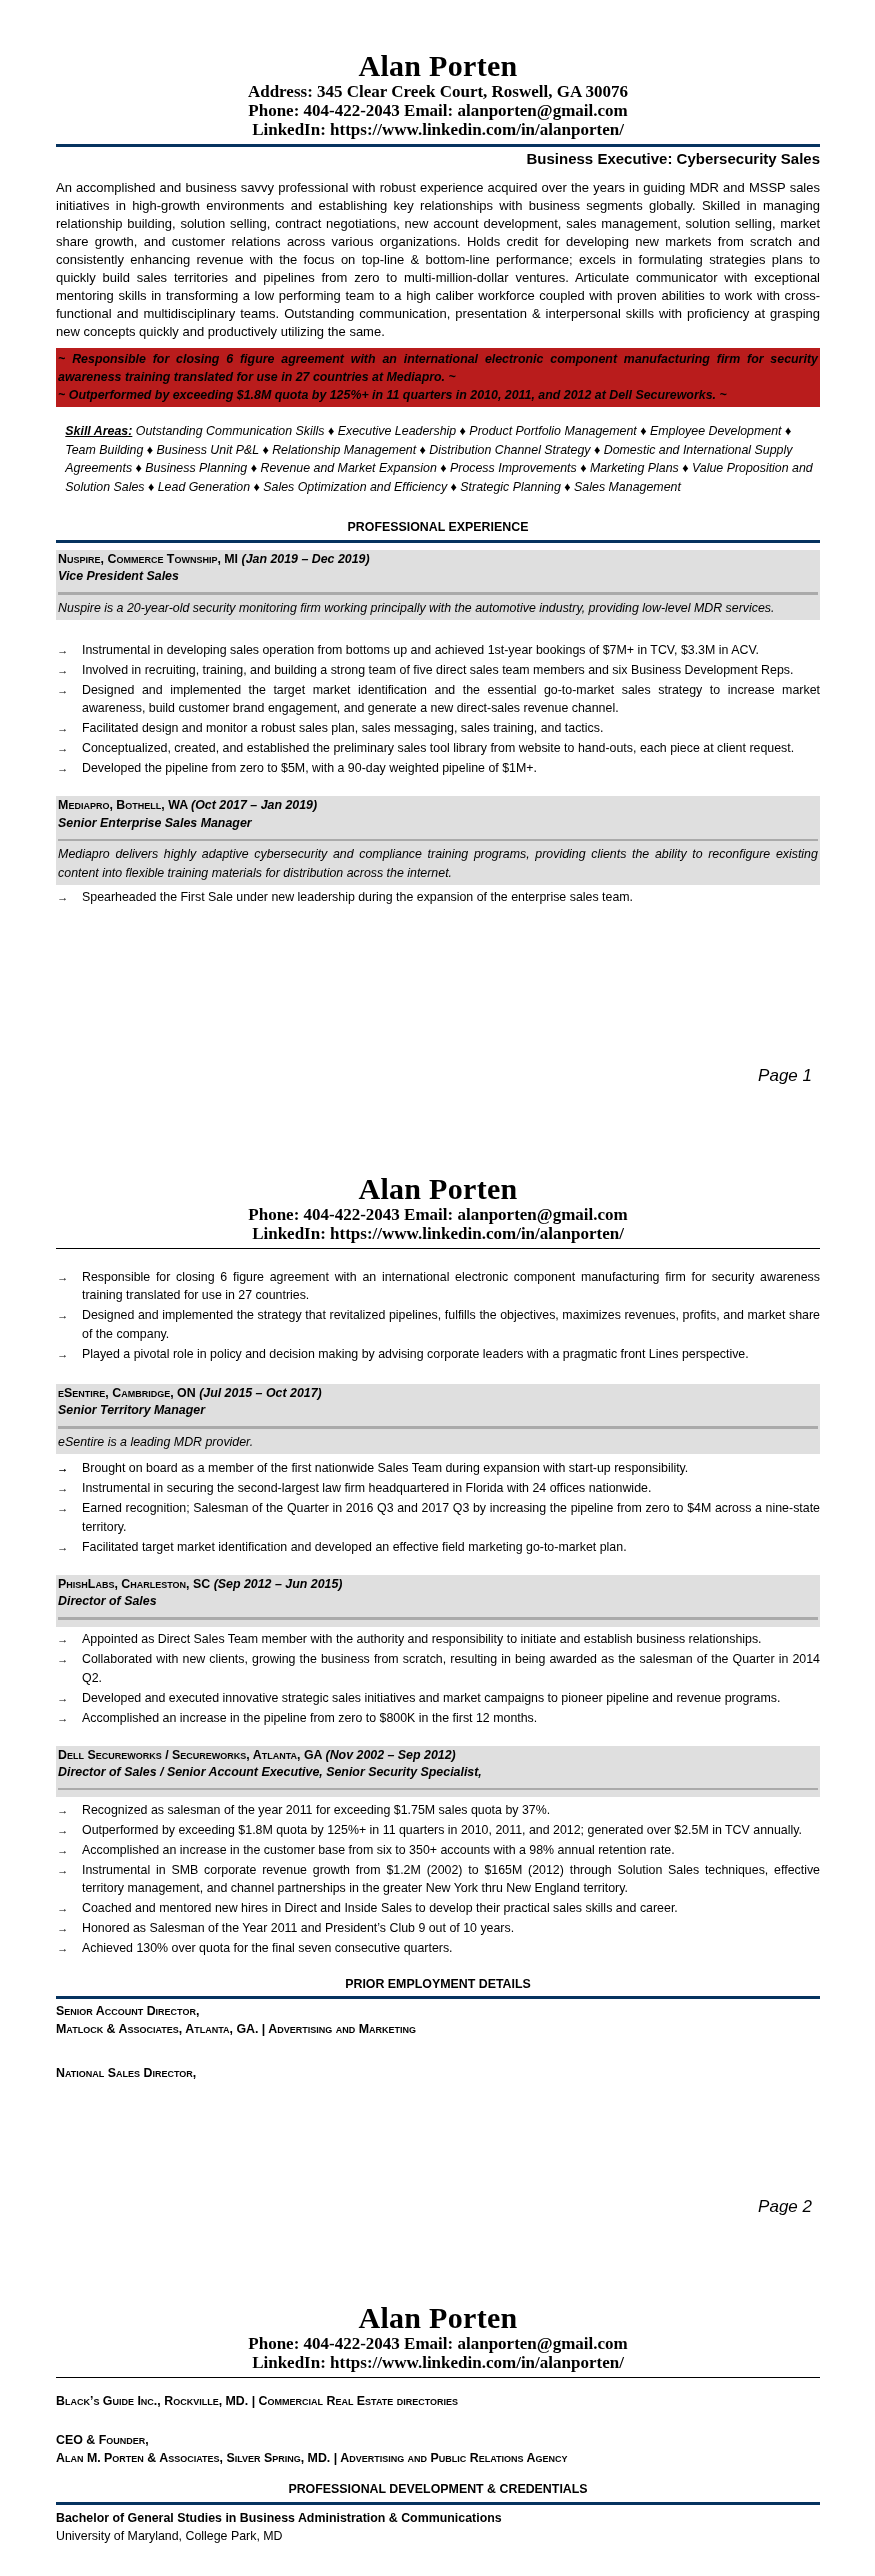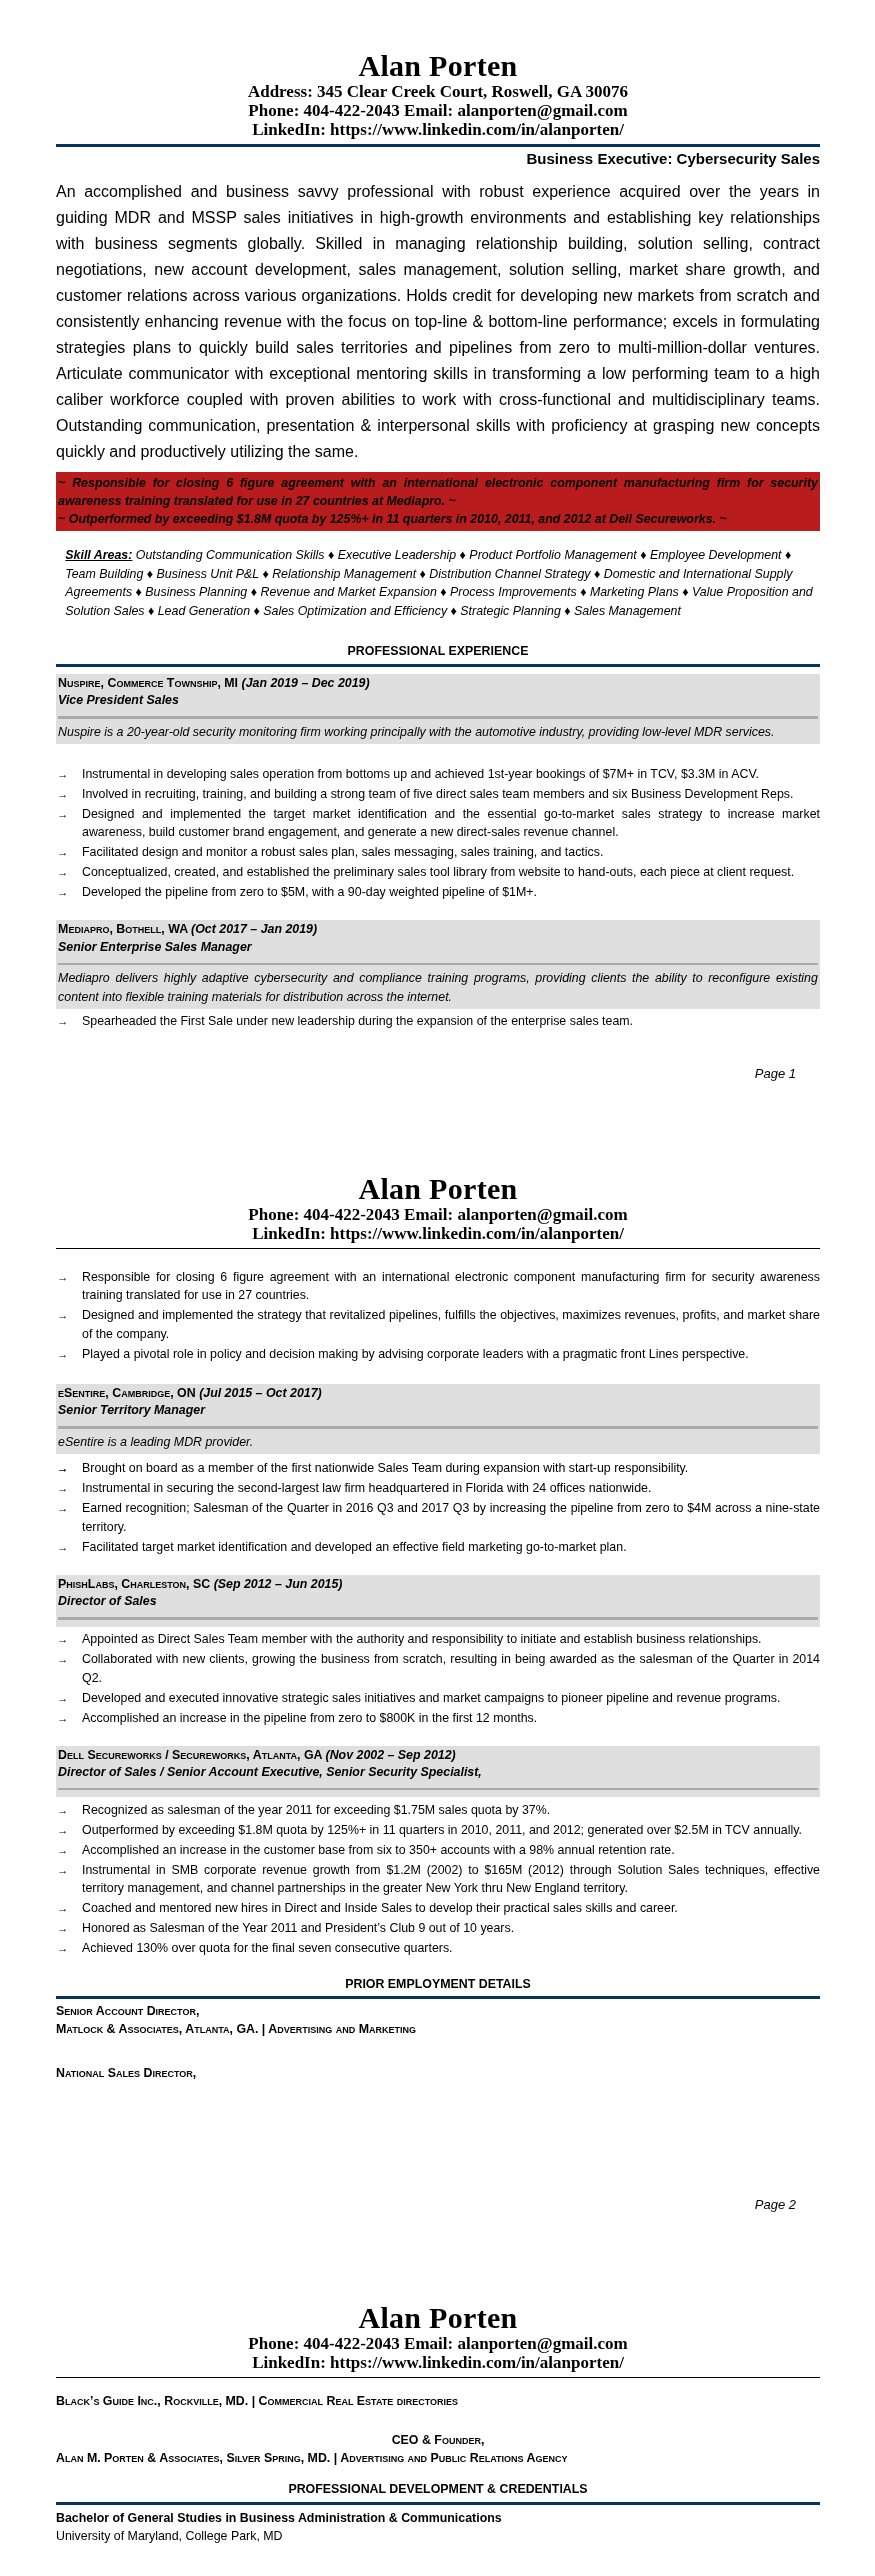--- a/index.html
+++ b/index.html
@@ -6,36 +6,36 @@
   html, body { background: #ffffff; width: 876px; }
   body { font-family: "Liberation Sans", sans-serif; color: #000; }
   .page { position: relative; width: 868px; height: 1133px; overflow: hidden; }
   .content { position: absolute; left: 56px; width: 764px; }
   .hdr { text-align: center; font-family: "Liberation Serif", serif; font-weight: bold; }
   .hdr .name { font-size: 30px; line-height: 32px; letter-spacing: 0.3px; }
   .hdr .line { font-size: 17px; line-height: 19px; }
   .rule-blue { height: 3.1px; background: #06335f; }
   .rule-black { height: 1px; background: #000; }
   .headline { text-align: right; font-weight: bold; font-size: 15px; line-height: 18.5px; margin-top: 3.1px; }
-  p.body, .just { font-size: 16px; line-height: 26px; text-align: justify; }
+  p.body, .just { font-size: 13px; line-height: 18px; text-align: justify; }
   .hl-box { background: #b91c1c; padding: 2.1px 2.1px; font-style: italic; font-weight: bold; font-size: 12.4px; line-height: 18px; text-align: justify; }
   .skills { font-size: 12.4px; line-height: 18.5px; font-style: italic; padding-left: 9.3px; }
   .skills .lbl { font-weight: bold; text-decoration: underline; }
   .sec-title { text-align: center; font-weight: bold; font-size: 12.4px; line-height: 16.5px; }
   .job { background: #dfdfdf; padding: 1px 2.1px 3.1px 2.1px; }
   .job .co { font-weight: bold; font-variant: small-caps; font-size: 12.4px; line-height: 17.5px; }
   .job .dt { font-style: italic; font-variant: normal; }
   .job .role { font-weight: bold; font-style: italic; font-size: 12.4px; line-height: 17.5px; }
   .job .sep { height: 2.6px; background: #aaaaaa; margin: 6.2px 0 4.1px 0; }
   .job .desc { font-style: italic; font-size: 12.4px; line-height: 18.5px; text-align: justify; }
   ul.bul { list-style: none; }
   ul.bul li { position: relative; padding-left: 26px; font-size: 12.4px; line-height: 18.5px; text-align: justify; margin-bottom: 1.5px; }
   ul.bul li .arr { position: absolute; left: 1px; top: 0; font-size: 11.3px; }
   .sc { font-weight: bold; font-variant: small-caps; font-size: 12.4px; line-height: 18.5px; }
-  .pgnum { position: absolute; right: 72px; font-style: italic; font-size: 13px; }
+  .pgnum { position: absolute; right: 56px; font-style: italic; font-size: 17px; }
   .edu-deg { font-weight: bold; font-size: 12.4px; line-height: 18.5px; }
   .edu-sch { font-size: 12.4px; line-height: 18.5px; }
 </style>
 </head>
 <body>
 
 <div class="page">
   <div class="content" style="top:50px;">
     <div class="hdr">
       <div class="name">Alan Porten</div>
@@ -159,21 +159,21 @@
   <div class="content" style="top:36px;">
     <div class="hdr">
       <div class="name">Alan Porten</div>
       <div class="line">Phone: 404-422-2043 Email: alanporten@gmail.com</div>
       <div class="line">LinkedIn: https://www.linkedin.com/in/alanporten/</div>
     </div>
     <div class="rule-black" style="margin-top:5.2px;"></div>
 
     <div class="sc" style="margin-top:13.4px;">Black’s Guide Inc., Rockville, MD. | Commercial Real Estate directories</div>
 
-    <div class="sc" style="margin-top:20.6px;text-align:center;">CEO &amp; Founder,</div>
+    <div class="sc" style="margin-top:20.6px;">CEO &amp; Founder,</div>
     <div class="sc">Alan M. Porten &amp; Associates, Silver Spring, MD. | Advertising and Public Relations Agency</div>
 
     <div class="sec-title" style="margin-top:13.4px;">PROFESSIONAL DEVELOPMENT &amp; CREDENTIALS</div>
     <div class="rule-blue" style="margin-top:4.1px;"></div>
 
     <div class="edu-deg" style="margin-top:4.1px;">Bachelor of General Studies in Business Administration &amp; Communications</div>
     <div class="edu-sch">University of Maryland, College Park, MD</div>
 
   </div>
 

